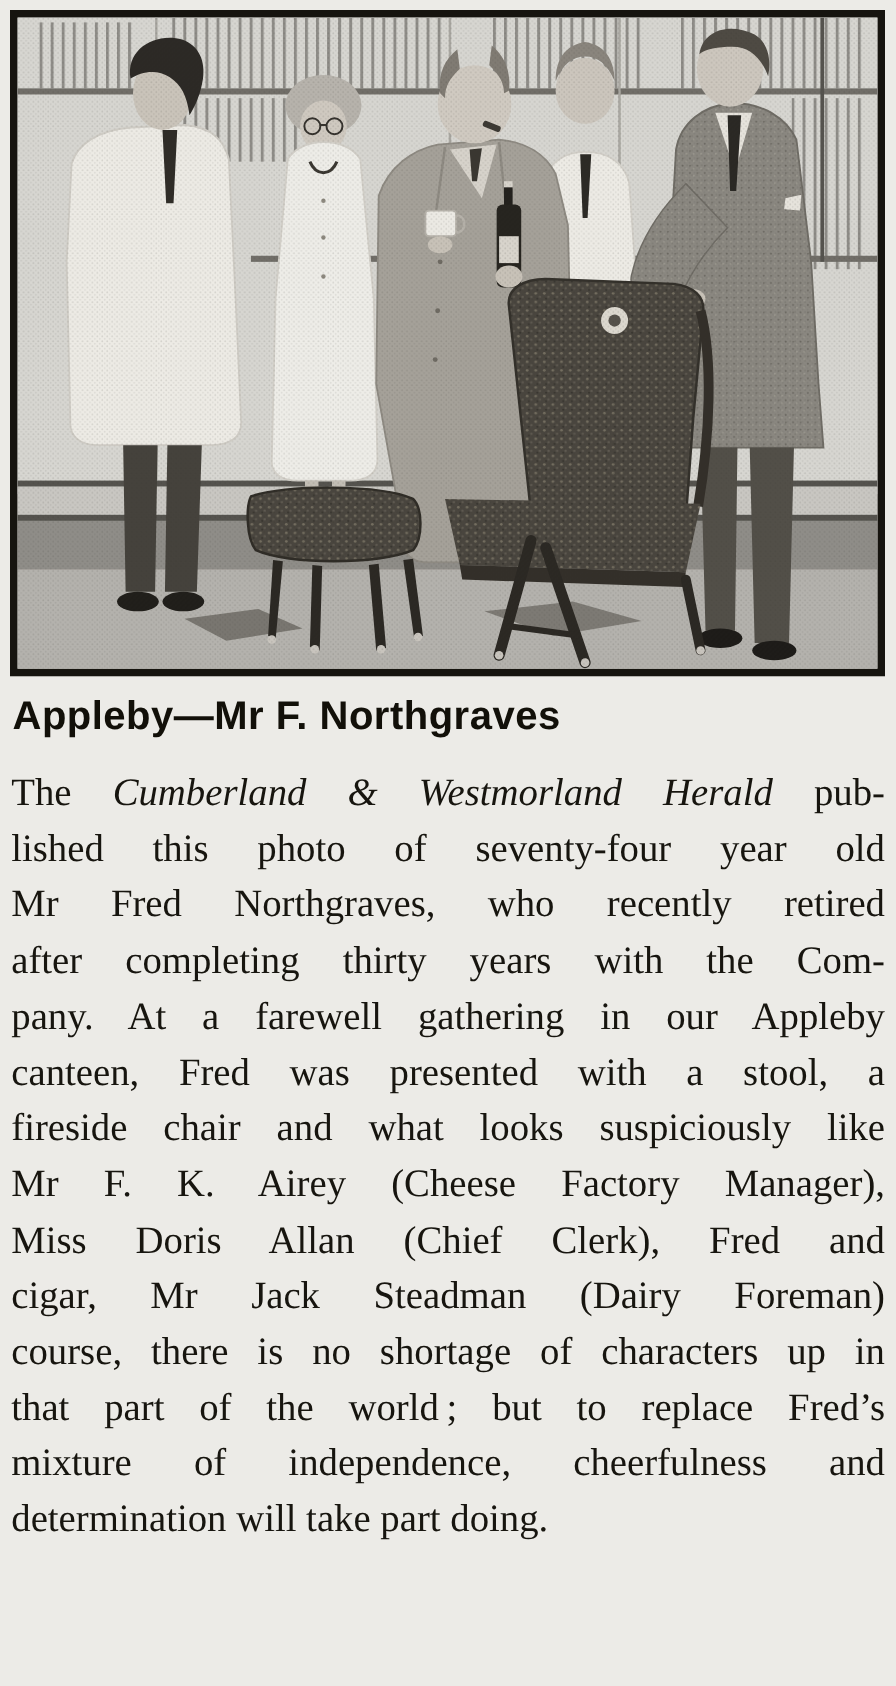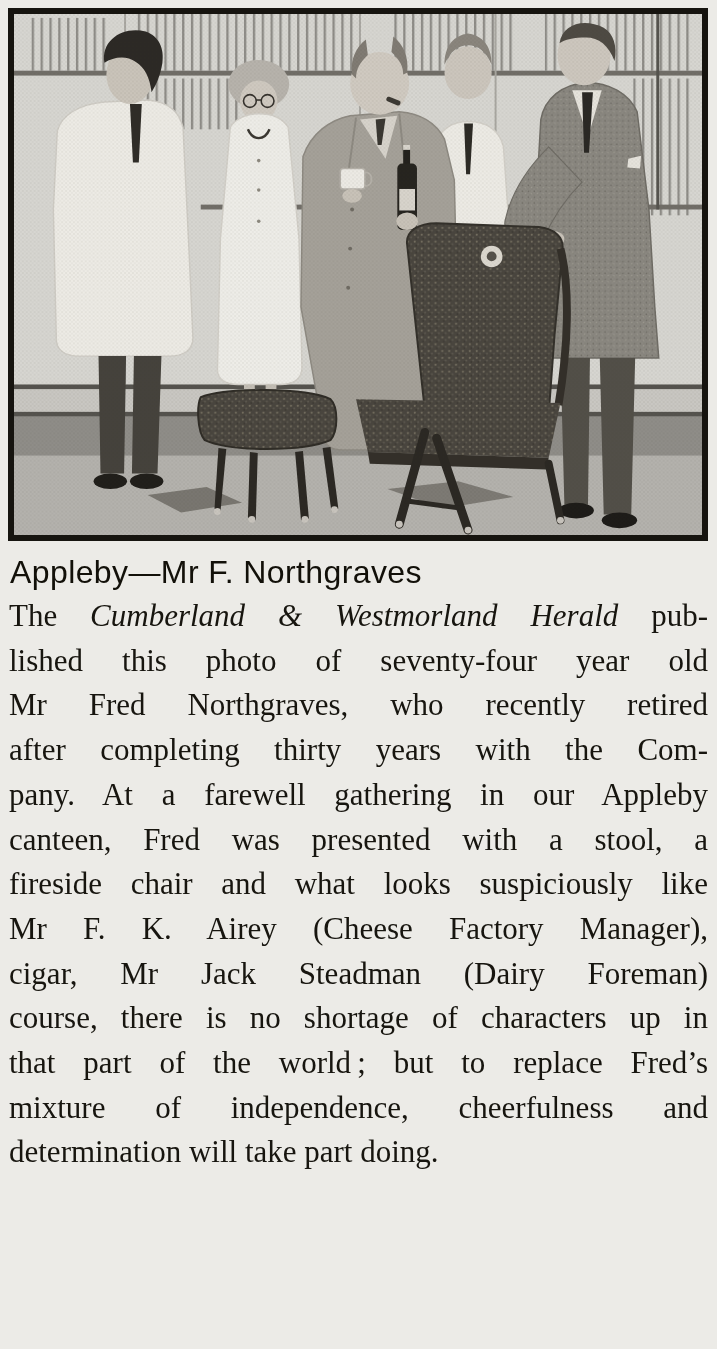--- a/index.html
+++ b/index.html
@@ -8,25 +8,25 @@
     background:#ecebe7;color:#17150f;
     font-family:"Liberation Serif",serif;
   }
   .photo{
     position:absolute;left:8px;top:8px;width:688px;height:521px;
     border:6px solid #16140f;background:#d7d6d1;box-sizing:content-box;
   }
   .photo svg{display:block}
   .headline{
     position:absolute;left:10px;top:552px;margin:0;
-    font-family:"Liberation Sans",sans-serif;font-weight:400;
+    font-family:"Liberation Sans",sans-serif;font-weight:700;
     font-size:32px;line-height:40px;letter-spacing:.4px;color:#121009;
   }
   .bodytext{
-    position:absolute;left:9px;top:594px;width:699px;
+    position:absolute;left:9px;top:612px;width:699px;
     font-size:31px;line-height:44.7px;
   }
   .tline{text-align:justify;text-align-last:justify;text-justify:inter-word;white-space:normal}
   .tline.last{text-align-last:left}
   .tline em{font-style:italic}
 </style>
 </head>
 <body>
 
 <figure class="photo" style="margin:0">
@@ -185,18 +185,19 @@
 
 <div class="bodytext">
   <div class="tline"><span>The </span><em>Cumberland &amp; Westmorland Herald</em><span> pub-</span></div>
   <div class="tline">lished this photo of seventy-four year old</div>
   <div class="tline">Mr Fred Northgraves, who recently retired</div>
   <div class="tline">after completing thirty years with the Com-</div>
   <div class="tline">pany. At a farewell gathering in our Appleby</div>
   <div class="tline">canteen, Fred was presented with a stool, a</div>
   <div class="tline">fireside chair and what looks suspiciously like</div>
   <div class="tline">Mr F. K. Airey (Cheese Factory Manager),</div>
+  <div class="tline">Miss Doris Allan (Chief Clerk), Fred and</div>
   <div class="tline">cigar, Mr Jack Steadman (Dairy Foreman)</div>
   <div class="tline">course, there is no shortage of characters up in</div>
   <div class="tline">that part of the world ; but to replace Fred’s</div>
   <div class="tline">mixture of independence, cheerfulness and</div>
   <div class="tline last">determination will take part doing.</div>
 </div>
 
 </body></html>

